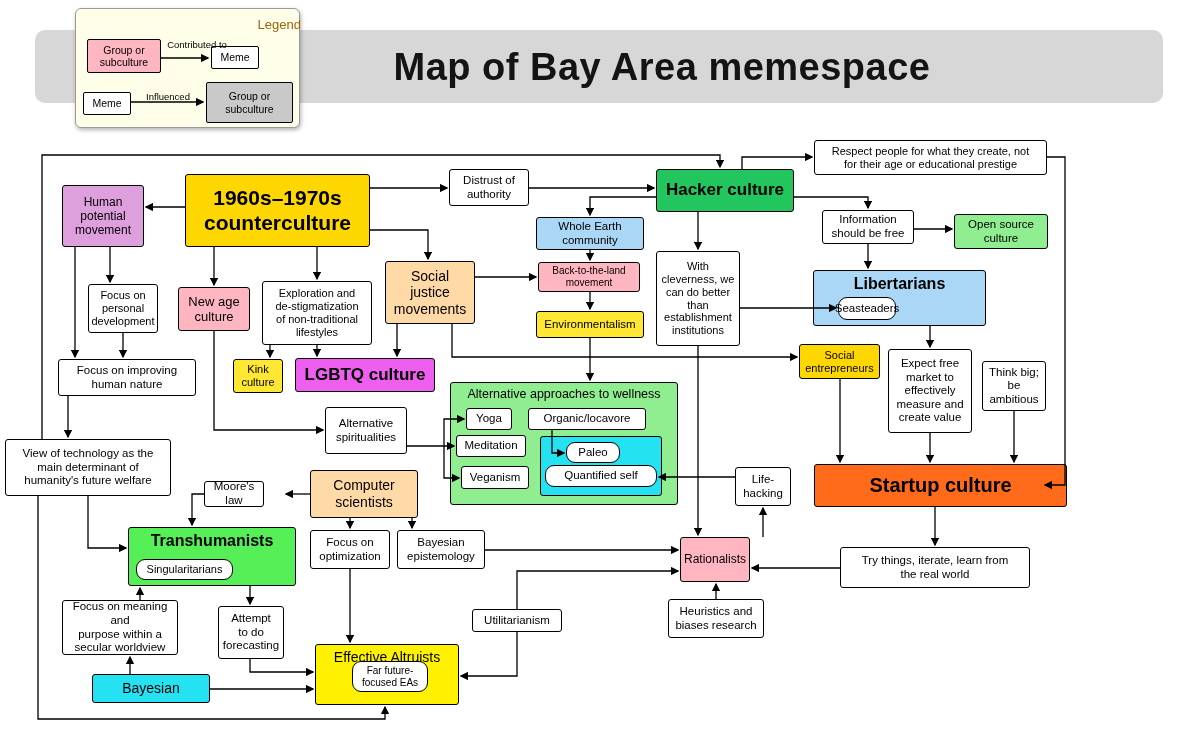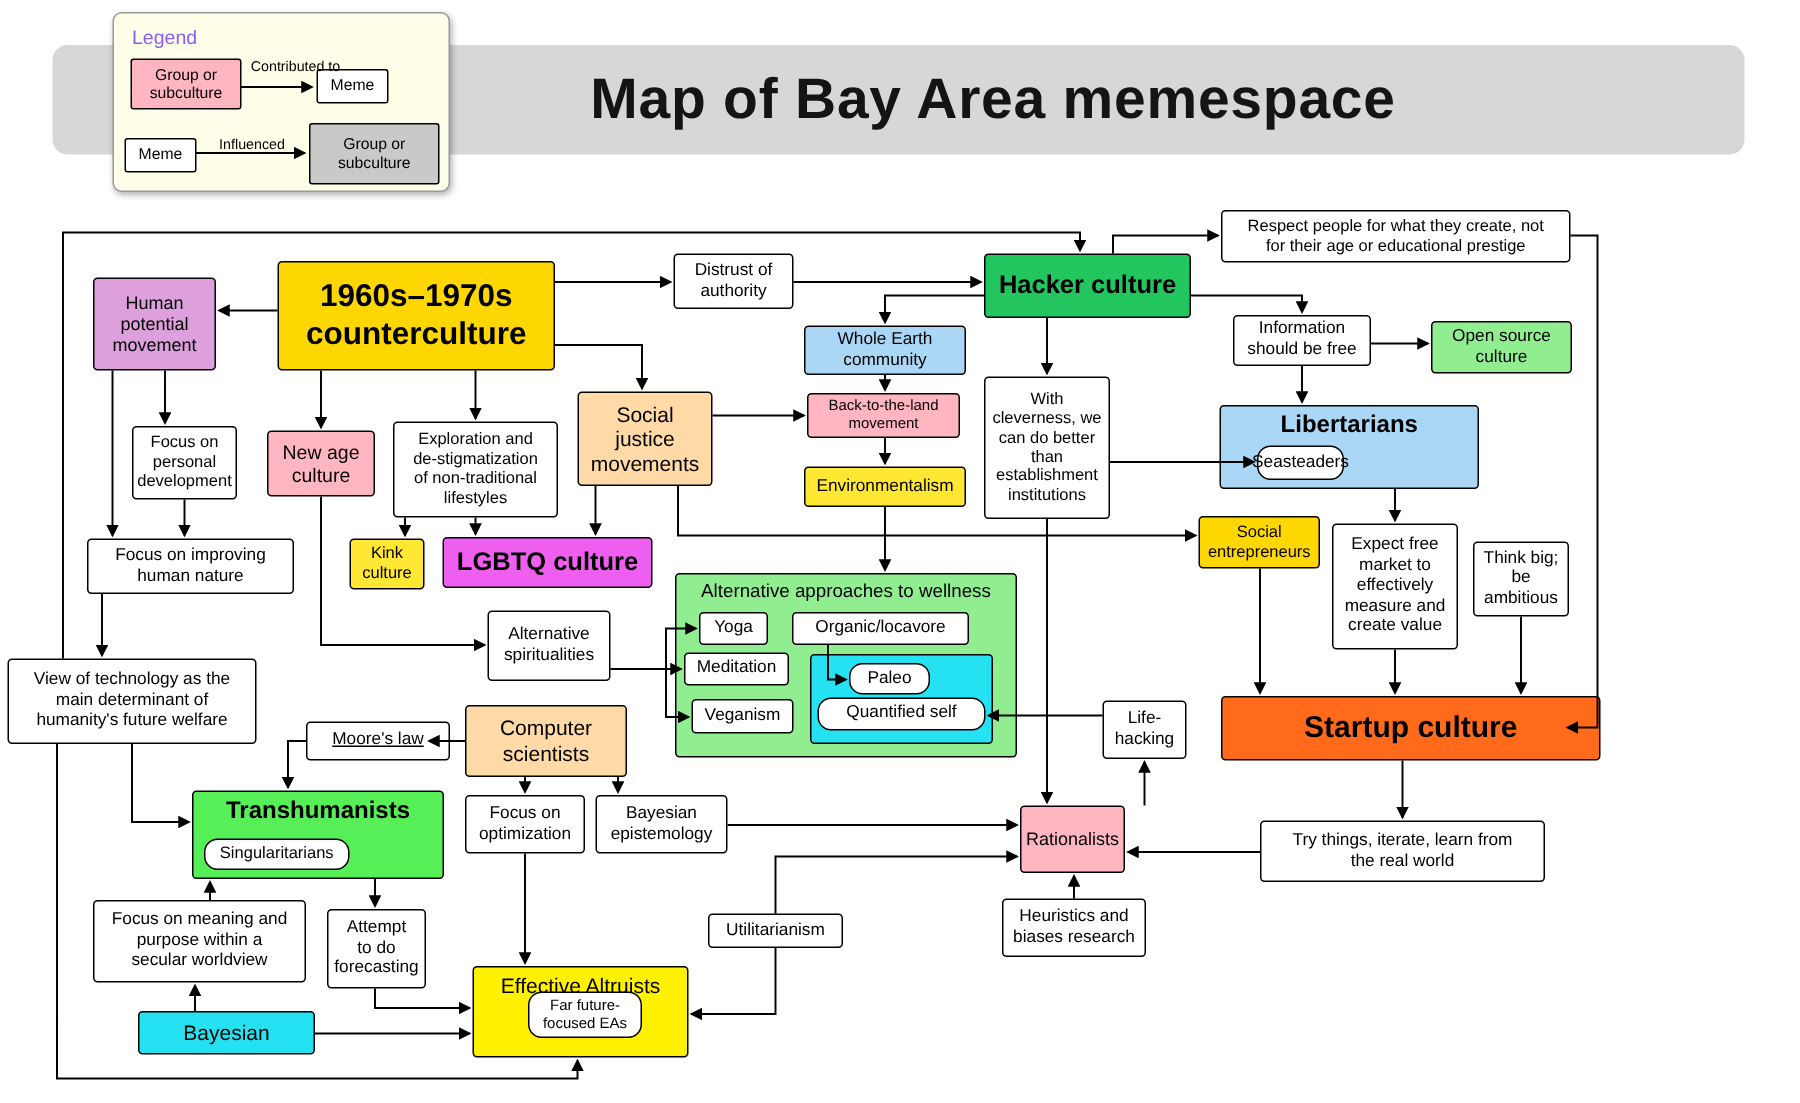--- a/index.html
+++ b/index.html
@@ -1,21 +1,21 @@
 <!DOCTYPE html>
 <html><head>
 <meta charset="utf-8">
 <style>
   *{box-sizing:border-box;margin:0;padding:0}
   body{font-family:"Liberation Sans",sans-serif;background:#fff}
   #stage{position:relative;width:1200px;height:735px;background:#ffffff;overflow:hidden}
   #banner{position:absolute;left:35px;top:30px;width:1128px;height:73px;background:#D7D7D7;border-radius:10px;z-index:0}
   #title{position:absolute;left:662px;top:67px;transform:translate(-50%,-50%);font-size:38px;font-weight:bold;color:#141414;white-space:nowrap;z-index:1;letter-spacing:.5px}
   #legend{position:absolute;left:75px;top:8px;width:225px;height:120px;background:#FFFFE9;border:1px solid #9a9a9a;border-radius:6px;box-shadow:1px 2px 4px rgba(0,0,0,.3);z-index:2}
-  #legend-title{position:absolute;left:12px;top:8px;width:100%;text-align:left;font-size:13px;color:#8b5cf6}
+  #legend-title{position:absolute;left:2px;top:8px;width:100%;text-align:right;font-size:13px;color:#a16207}
   .legend-box{position:absolute;display:flex;align-items:center;justify-content:center;text-align:center;border:1.2px solid #000;font-size:10.5px;line-height:1.15;white-space:pre-line;border-radius:2px;color:#000;z-index:3}
   .legend-label{position:absolute;font-size:9.5px;color:#000;text-align:center;z-index:3}
   #diagram-nodes{position:absolute;inset:0;z-index:3}
   .node{position:absolute;display:flex;align-items:center;justify-content:center;text-align:center;border:1.4px solid #000;border-radius:3px;line-height:1.18;white-space:pre-line;color:#000;padding:2px}
   .node.top{align-items:flex-start;padding-top:4px}
   .node.rounded{border-radius:9px;border-width:1.2px}
   #edge-layer{position:absolute;inset:0;z-index:5;pointer-events:none}
   #edge-layer polyline{fill:none;stroke:#000;stroke-width:1.3}
 </style>
 </head>
@@ -98,36 +98,36 @@
       <div class="node" style="left: 466px; top: 408px; width: 46px; height: 22px; background: rgb(255, 255, 255); font-size: 11.5px;"><span>Yoga</span></div>
       <div class="node" style="left: 528px; top: 408px; width: 118px; height: 22px; background: rgb(255, 255, 255); font-size: 11.5px;"><span>Organic/locavore</span></div>
       <div class="node" style="left: 456px; top: 435px; width: 70px; height: 22px; background: rgb(255, 255, 255); font-size: 11.5px;"><span>Meditation</span></div>
       <div class="node" style="left: 540px; top: 436px; width: 122px; height: 60px; background: rgb(37, 226, 242); font-size: 11px;"></div>
       <div class="node rounded" style="left: 566px; top: 442px; width: 54px; height: 21px; background: rgb(255, 255, 255); font-size: 11.5px;"><span>Paleo</span></div>
       <div class="node rounded" style="left: 545px; top: 465px; width: 112px; height: 22px; background: rgb(255, 255, 255); font-size: 11.5px;"><span>Quantified self</span></div>
       <div class="node" style="left: 461px; top: 466px; width: 68px; height: 23px; background: rgb(255, 255, 255); font-size: 11.5px;"><span>Veganism</span></div>
       <div class="node" style="left: 5px; top: 439px; width: 166px; height: 57px; background: rgb(255, 255, 255); font-size: 11.5px;"><span>View of technology as the
 main determinant of
 humanity's future welfare</span></div>
-      <div class="node" style="left: 204px; top: 481px; width: 96px; height: 26px; background: rgb(255, 255, 255); font-size: 11.5px; text-decoration: underline;"><span>Moore's law</span></div>
+      <div class="node" style="left: 204px; top: 481px; width: 60px; height: 26px; background: rgb(255, 255, 255); font-size: 11.5px;"><span>Moore's law</span></div>
       <div class="node" style="left: 310px; top: 470px; width: 108px; height: 48px; background: rgb(255, 217, 166); font-size: 14px;"><span>Computer
 scientists</span></div>
       <div class="node" style="left: 735px; top: 467px; width: 56px; height: 39px; background: rgb(255, 255, 255); font-size: 11.5px;"><span>Life-
 hacking</span></div>
       <div class="node" style="left: 814px; top: 464px; width: 253px; height: 43px; background: rgb(255, 107, 26); font-size: 20px; font-weight: bold;"><span>Startup culture</span></div>
       <div class="node top" style="left: 128px; top: 527px; width: 168px; height: 59px; background: rgb(87, 239, 87); font-size: 16px; font-weight: bold;"><span>Transhumanists</span></div>
       <div class="node rounded" style="left: 136px; top: 559px; width: 97px; height: 21px; background: rgb(255, 255, 255); font-size: 11px;"><span>Singularitarians</span></div>
       <div class="node" style="left: 310px; top: 530px; width: 80px; height: 39px; background: rgb(255, 255, 255); font-size: 11.5px;"><span>Focus on
 optimization</span></div>
       <div class="node" style="left: 397px; top: 530px; width: 88px; height: 39px; background: rgb(255, 255, 255); font-size: 11.5px;"><span>Bayesian
 epistemology</span></div>
       <div class="node" style="left: 680px; top: 537px; width: 70px; height: 45px; background: rgb(255, 182, 193); font-size: 12px;"><span>Rationalists</span></div>
       <div class="node" style="left: 840px; top: 547px; width: 190px; height: 41px; background: rgb(255, 255, 255); font-size: 11.5px;"><span>Try things, iterate, learn from
 the real world</span></div>
-      <div class="node" style="left: 62px; top: 600px; width: 142px; height: 55px; background: rgb(255, 255, 255); font-size: 11.5px;"><span>Focus on meaning and
+      <div class="node" style="left: 62px; top: 600px; width: 116px; height: 55px; background: rgb(255, 255, 255); font-size: 11.5px;"><span>Focus on meaning and
 purpose within a
 secular worldview</span></div>
       <div class="node" style="left: 218px; top: 606px; width: 66px; height: 53px; background: rgb(255, 255, 255); font-size: 11.5px;"><span>Attempt
 to do
 forecasting</span></div>
       <div class="node" style="left: 472px; top: 609px; width: 90px; height: 23px; background: rgb(255, 255, 255); font-size: 11.5px;"><span>Utilitarianism</span></div>
       <div class="node" style="left: 668px; top: 599px; width: 96px; height: 39px; background: rgb(255, 255, 255); font-size: 11.5px;"><span>Heuristics and
 biases research</span></div>
       <div class="node top" style="left: 315px; top: 644px; width: 144px; height: 61px; background: rgb(255, 241, 0); font-size: 14px;"><span>Effective Altruists</span></div>
       <div class="node rounded" style="left: 352px; top: 661px; width: 76px; height: 31px; background: rgb(255, 255, 255); font-size: 10px;"><span>Far future-

